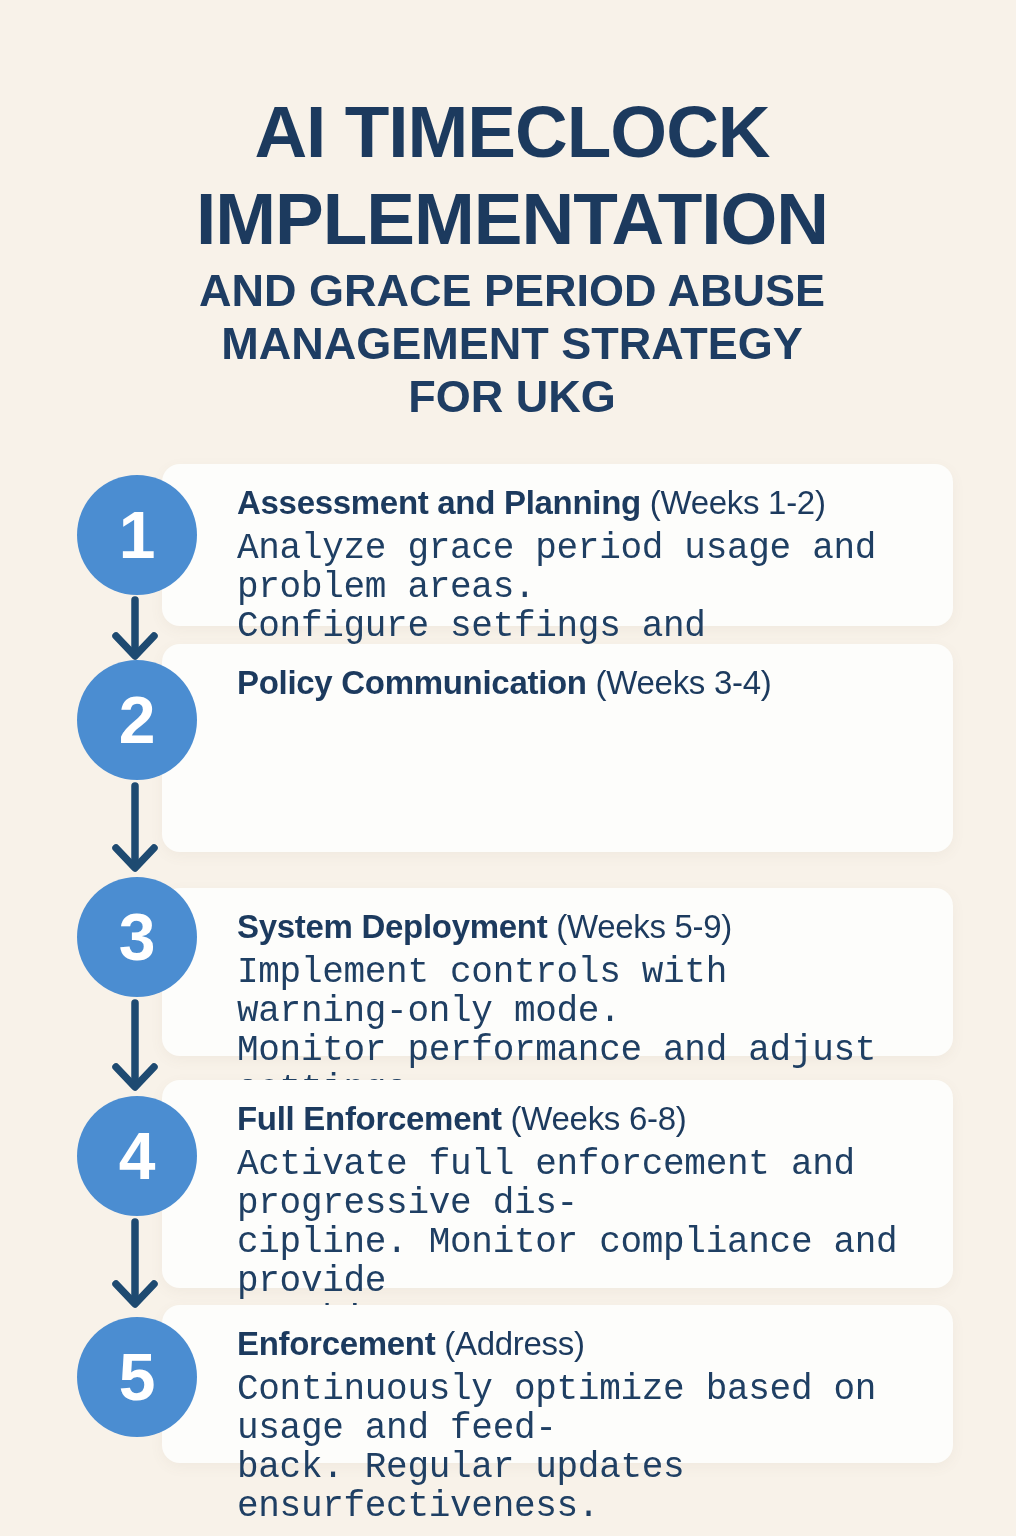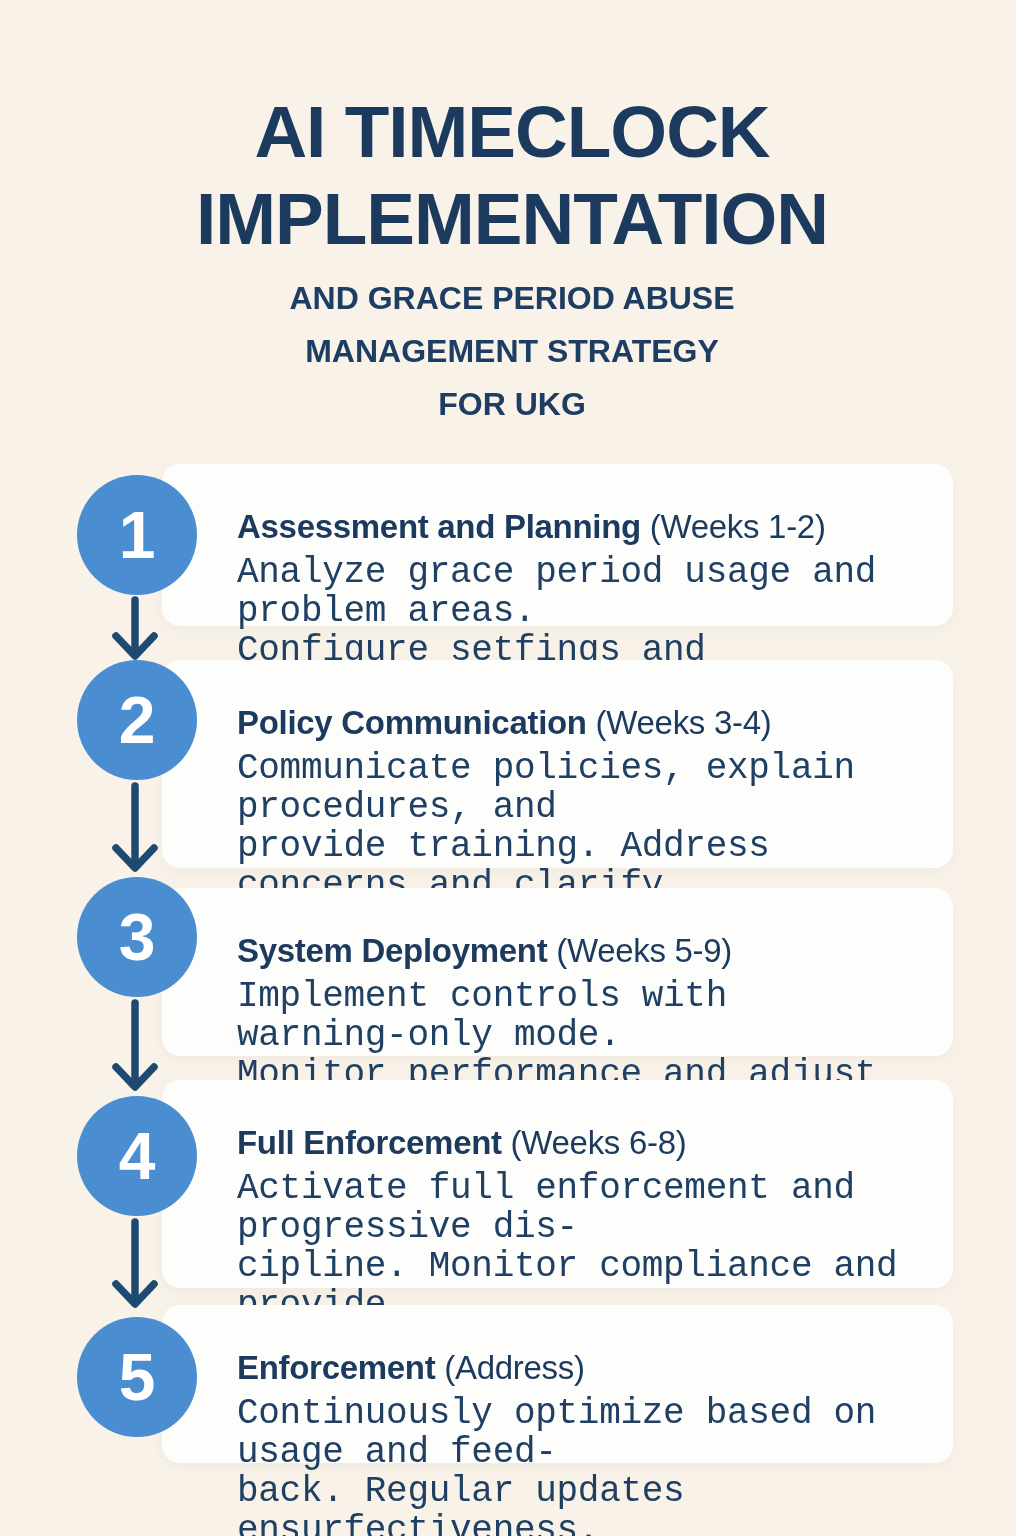--- a/index.html
+++ b/index.html
@@ -13,47 +13,46 @@
   
   .title{
     position:absolute;top:88px;left:0;width:1024px;
     text-align:center;
     color:#1c3a5e;
     font-size:73px;font-weight:bold;
     line-height:87px;letter-spacing:-1px;
     white-space:pre-line;
   }
   .subtitle{
-    position:absolute;top:272px;left:0;width:1024px;
+    position:absolute;top:264px;left:0;width:1024px;
     text-align:center;
     color:#1e3d63;
-    font-size:32px;font-weight:600;
+    font-size:45px;font-weight:600;
     line-height:53px;letter-spacing:0;
     white-space:pre-line;
   }
   
   .card{
     position:absolute;left:162px;width:791px;
     background:#fdfdfb;
     border-radius:18px;
     box-shadow:0 4px 14px rgba(120,110,90,0.06);
     box-sizing:border-box;
     padding:17px 38px 0 75px;
   }
   .card1{top:464px;height:162px;}
-  .card2{top:660px;height:208px;}
+  .card2{top:644px;height:208px;}
   .card3{top:888px;height:168px;}
   .card4{top:1080px;height:208px;}
   .card5{top:1305px;height:158px;}
   .step-title{
     color:#1c3a5e;
     font-size:33px;line-height:44px;
     letter-spacing:-0.3px;
     white-space:nowrap;
-    margin-top:24px;
   }
   .step-title .t-bold{font-weight:bold;}
   .step-title .t-reg{font-weight:normal;}
   .step-body{
     margin-top:4px;
     color:#1f3f63;
     font-size:36px;line-height:39px;
     letter-spacing:-0.3px;
     white-space:pre-line;
     font-family:Liberation Mono, monospace;
@@ -114,23 +113,20 @@
   </div>
 
   <div class="circle circle2">
     <span>2</span>
   </div>
   <div class="card card2">
     <div class="step-title">
       <span class="t-bold">Policy Communication</span>
       <span class="t-reg">(Weeks 3-4)</span>
     </div>
-    <div class="step-body">Communicate policies, explain procedures, and
-provide training. Address concerns and clarify
-expectations.</div>
   </div>
 
   <div class="arrow arrow2">
     <svg viewBox="0 0 56 92" preserveAspectRatio="none">
       <line x1="28" y1="4" x2="28" y2="78"></line>
       <polyline points="9,66 28,86 47,66"></polyline>
     </svg>
   </div>
 
   <div class="circle circle3">

